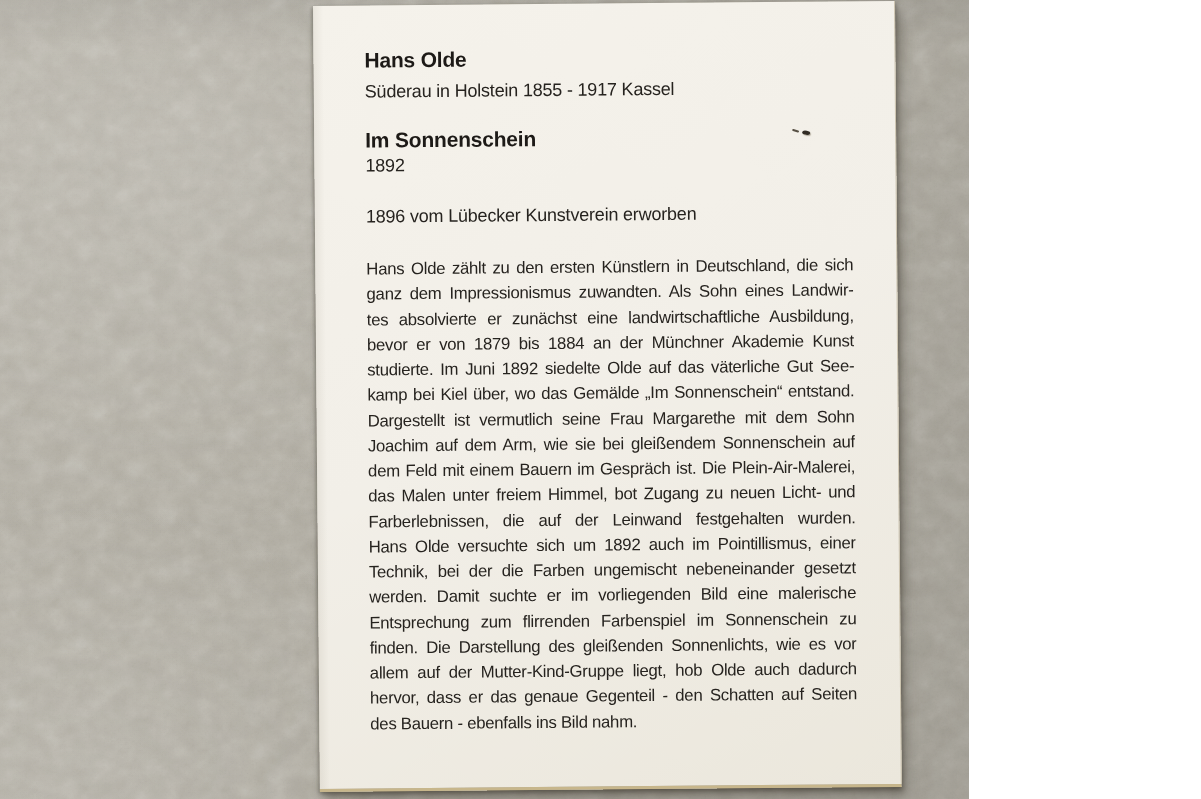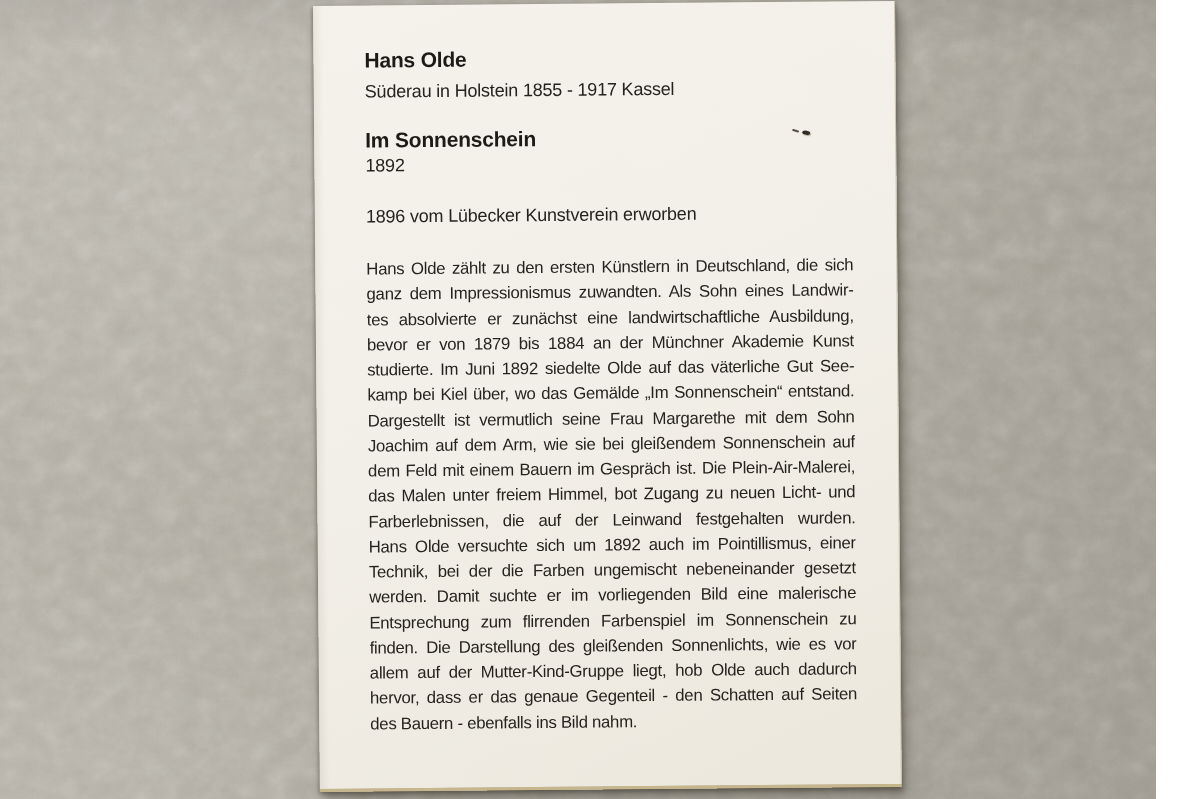--- a/index.html
+++ b/index.html
@@ -7,21 +7,21 @@
     padding: 0;
   }
   body {
     width: 1201px;
     height: 799px;
     overflow: hidden;
     font-family: "Liberation Sans", "DejaVu Sans", sans-serif;
   }
   .scene {
     position: relative;
-    width: 1156px;
+    width: 969px;
     height: 799px;
     background: #b2aea3;
     overflow: hidden;
   }
   
   .wall-shade {
     position: absolute;
     inset: 0;
     background:
       radial-gradient(900px 620px at 18% 20%, rgba(255,255,255,0.12), rgba(255,255,255,0) 62%),

